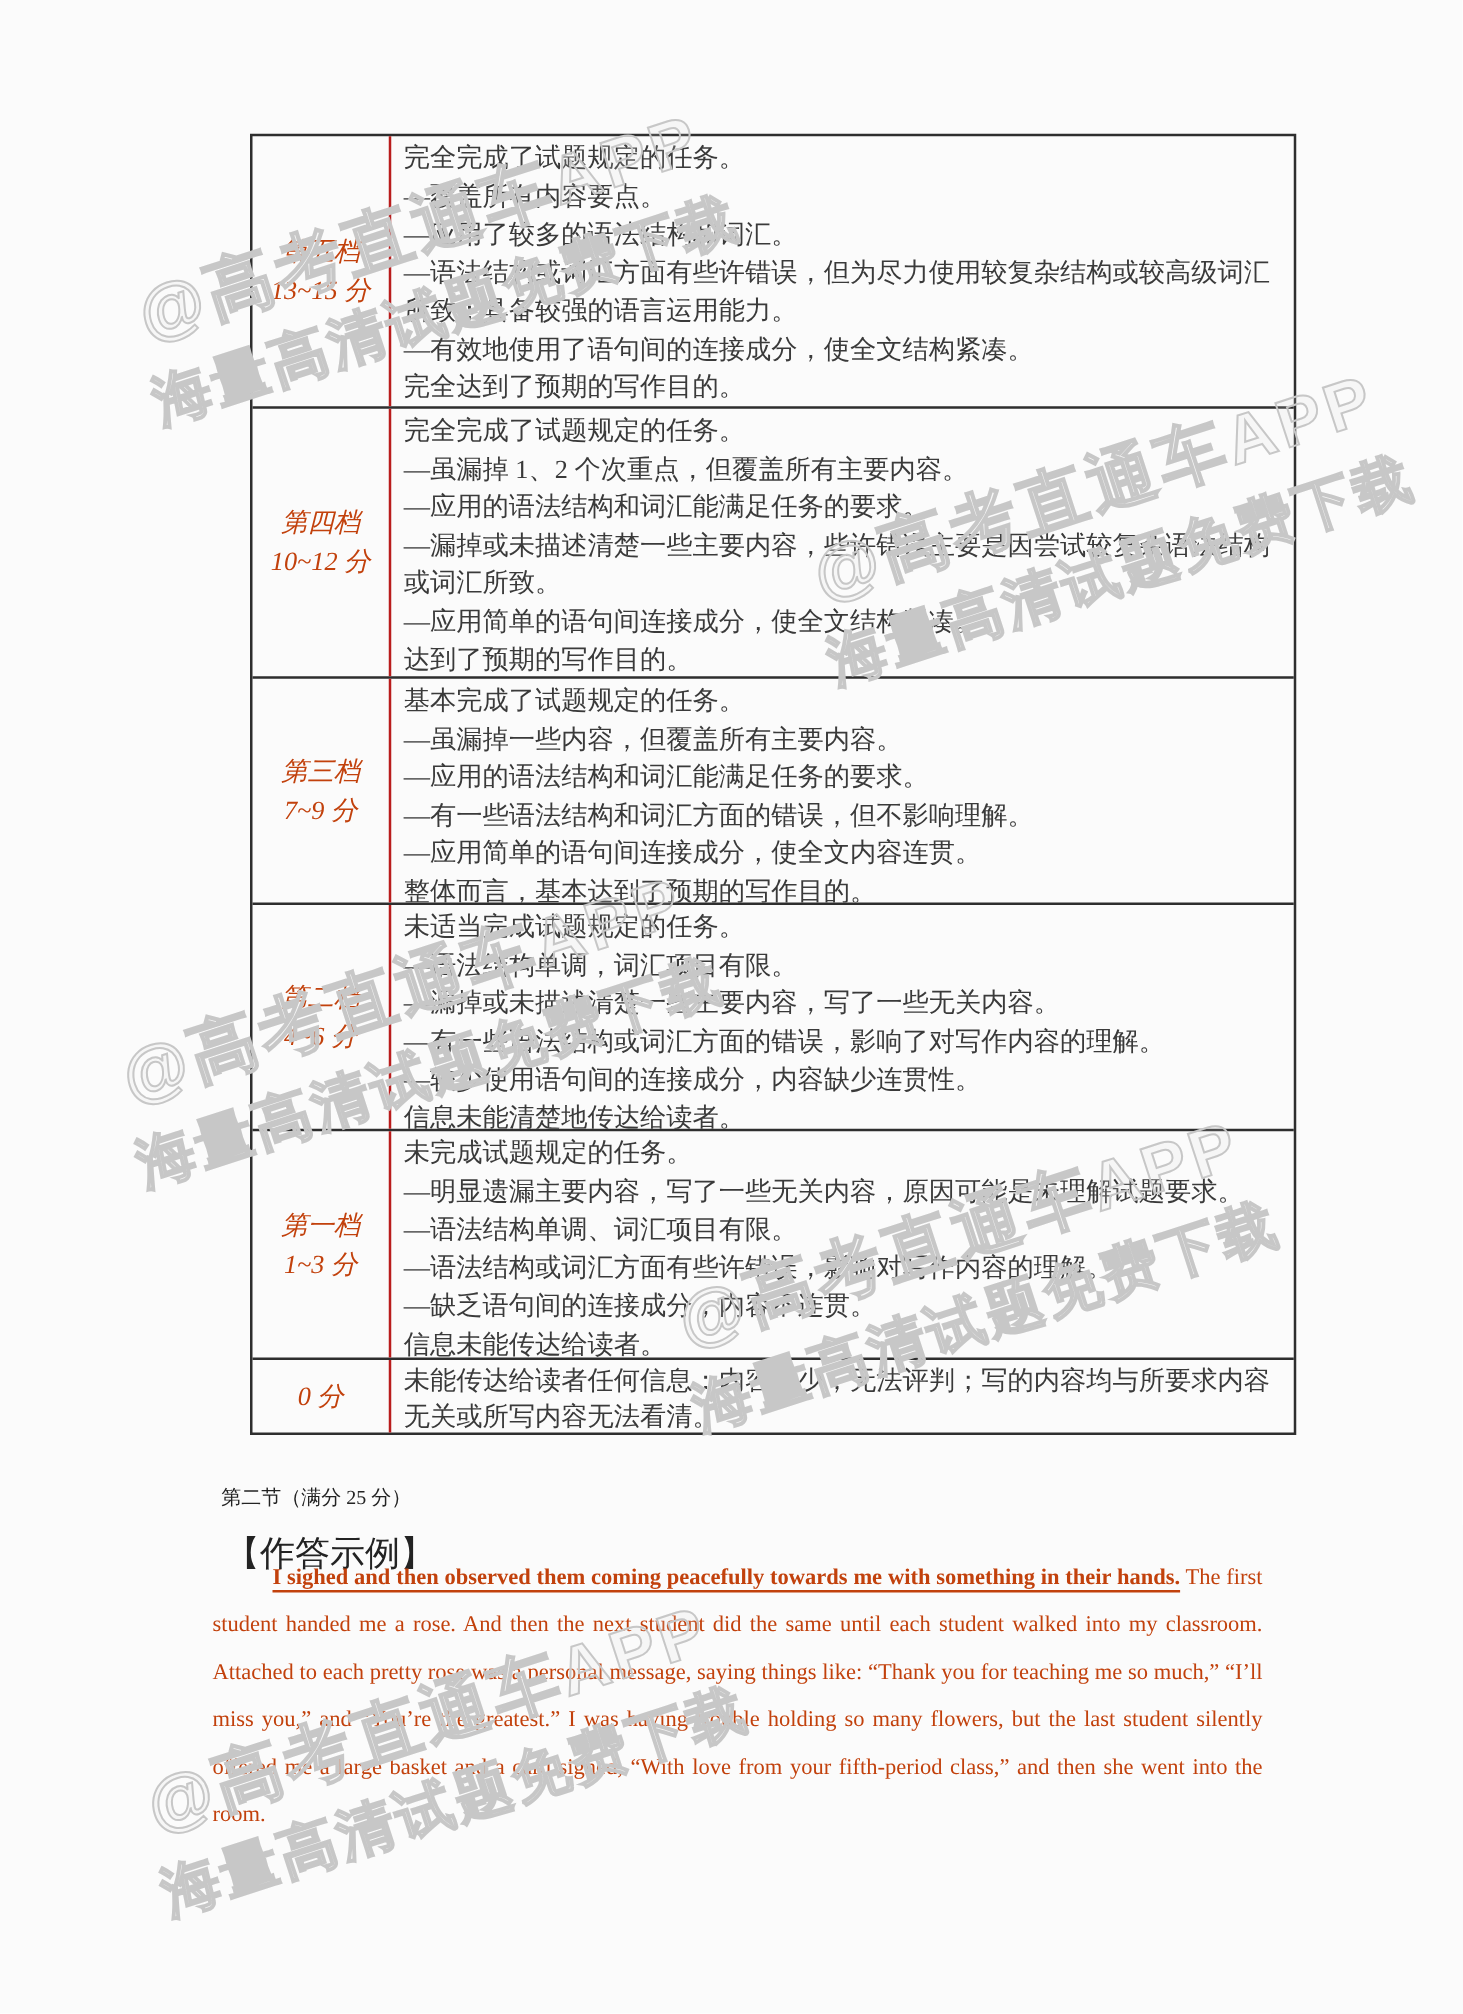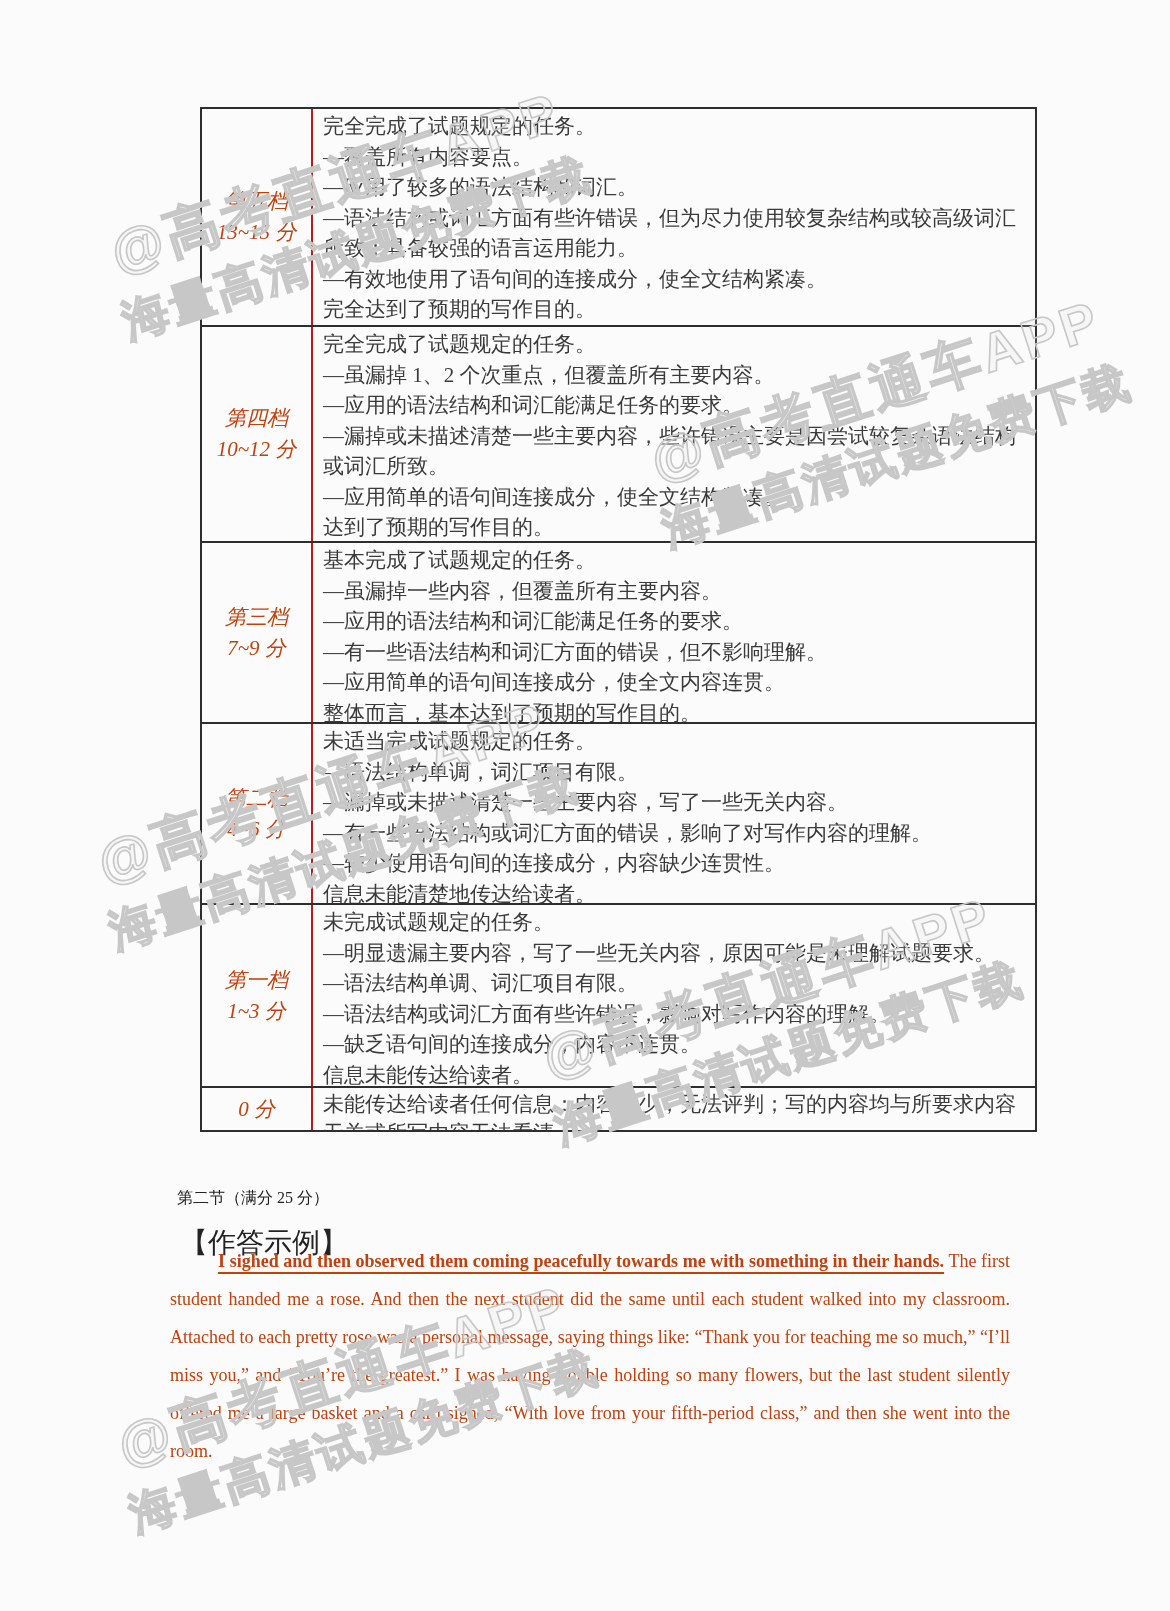--- a/index.html
+++ b/index.html
@@ -15,21 +15,21 @@
   .rubric-table{
     position:absolute;left:200px;top:107px;width:837px;
     border:2px solid #2e2e2e;
     box-sizing:border-box;
     background:transparent;
     z-index:1;
   }
   .trow{display:flex;border-top:2px solid #2e2e2e;box-sizing:border-box;}
   .trow:first-child{border-top:none;}
   .r1{height:216px;} .r2{height:216px;} .r3{height:181px;}
-  .r4{height:181px;} .r5{height:183px;} .r6{height:44px;}
+  .r4{height:181px;} .r5{height:183px;} .r6{height:60px;}
   .tlabel{
     width:111px;flex-shrink:0;
     border-right:2px solid #b91c1c;
     display:flex;flex-direction:column;justify-content:center;align-items:center;
     font-size:21px;line-height:31px;color:#c2410c;
     box-sizing:border-box;text-align:center;font-style:italic;
   }
   .tcell{
     flex:1;box-sizing:border-box;
     padding:2px 8px 0 10px;

